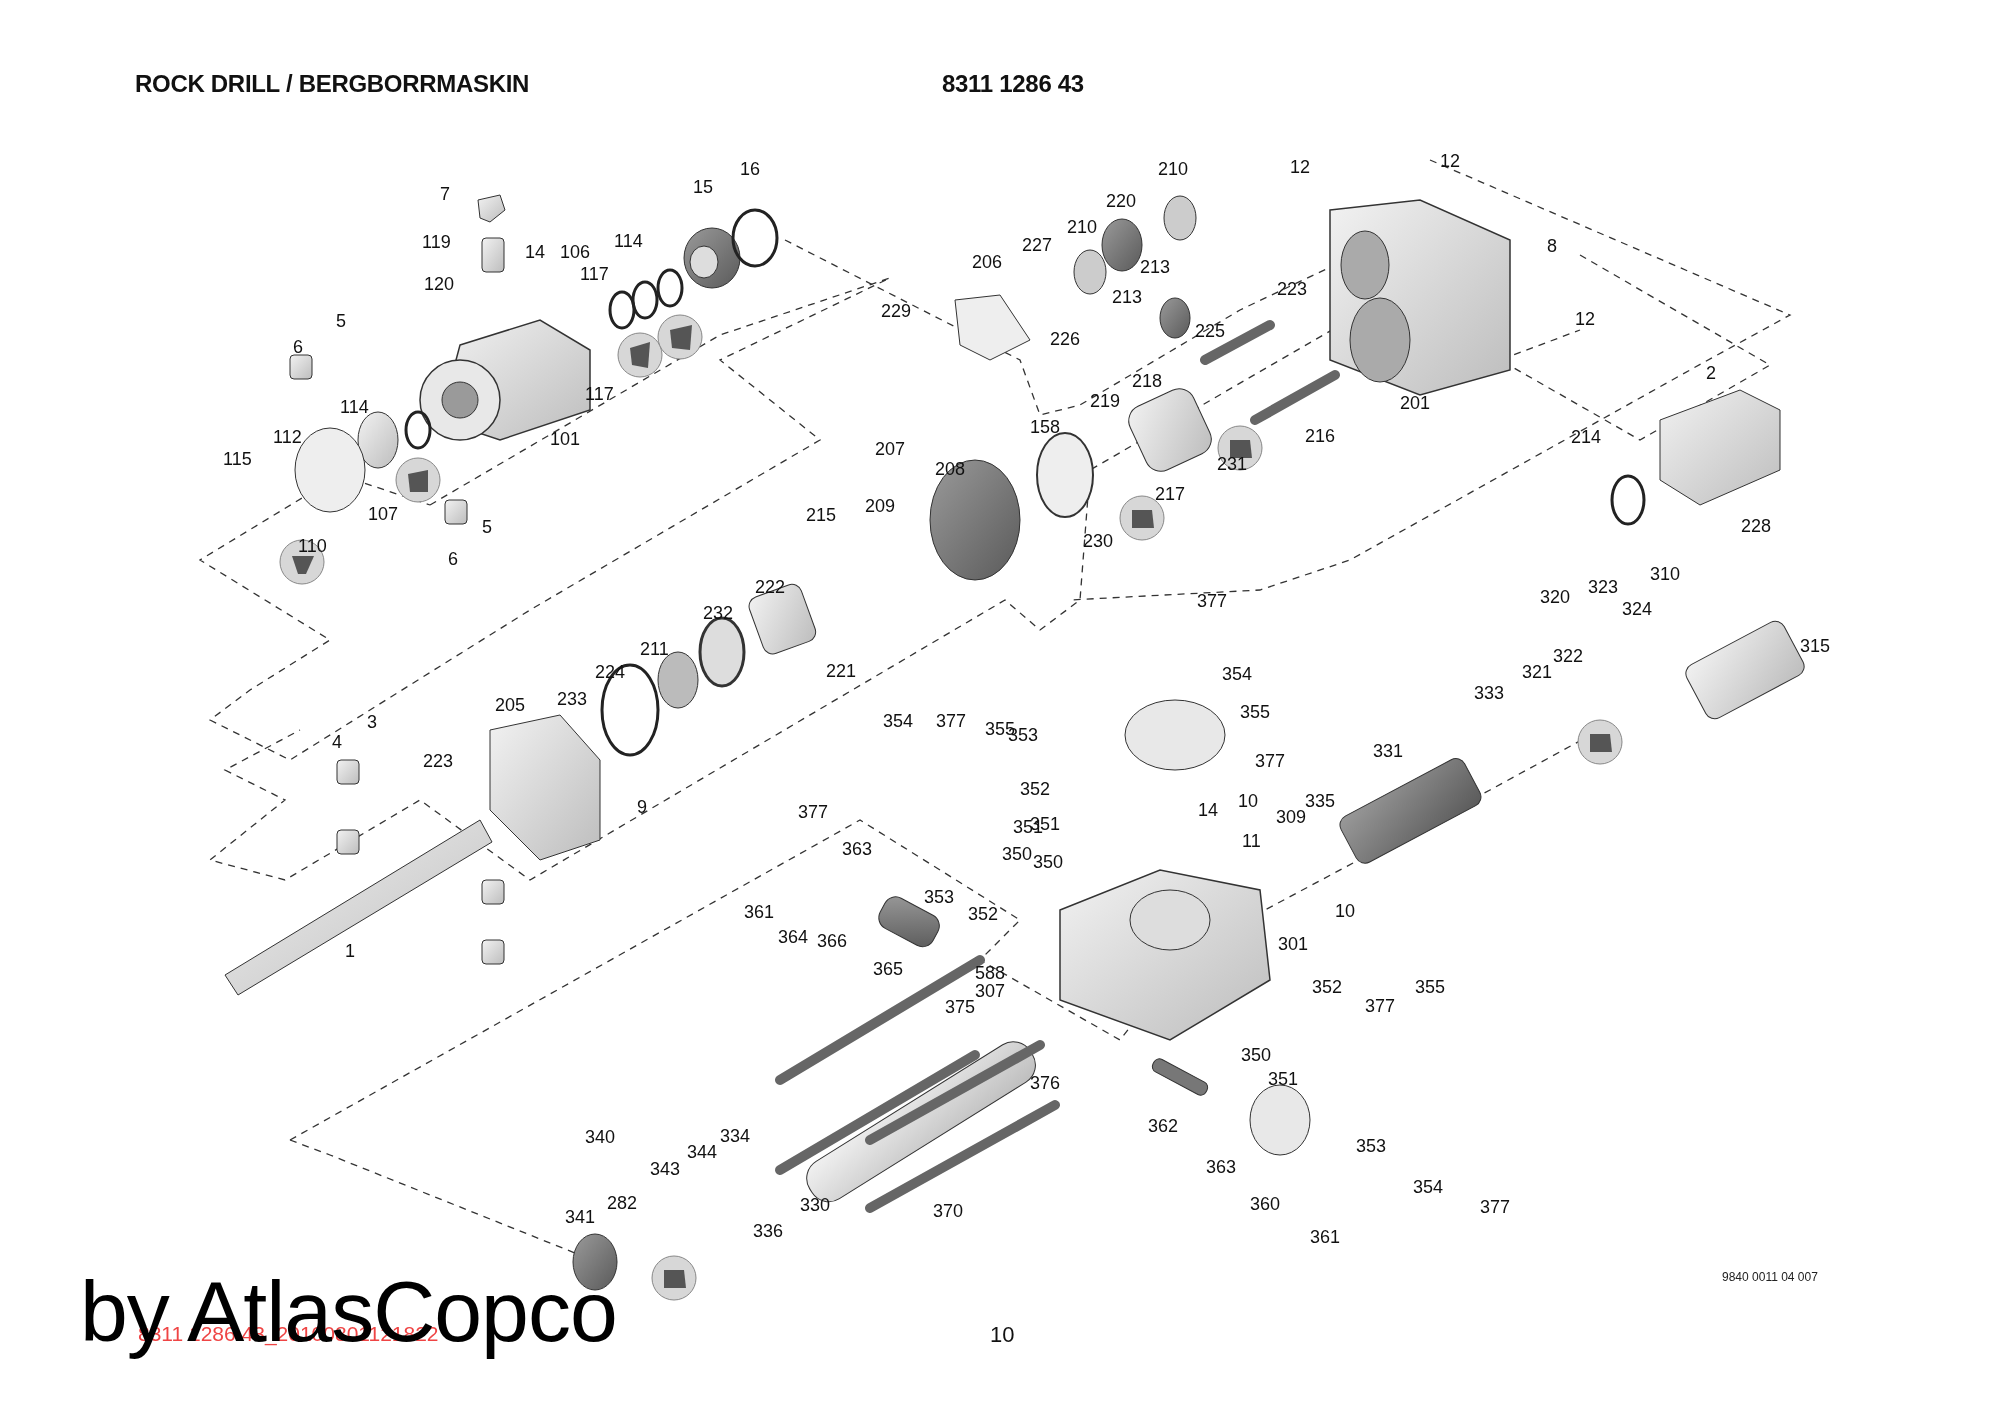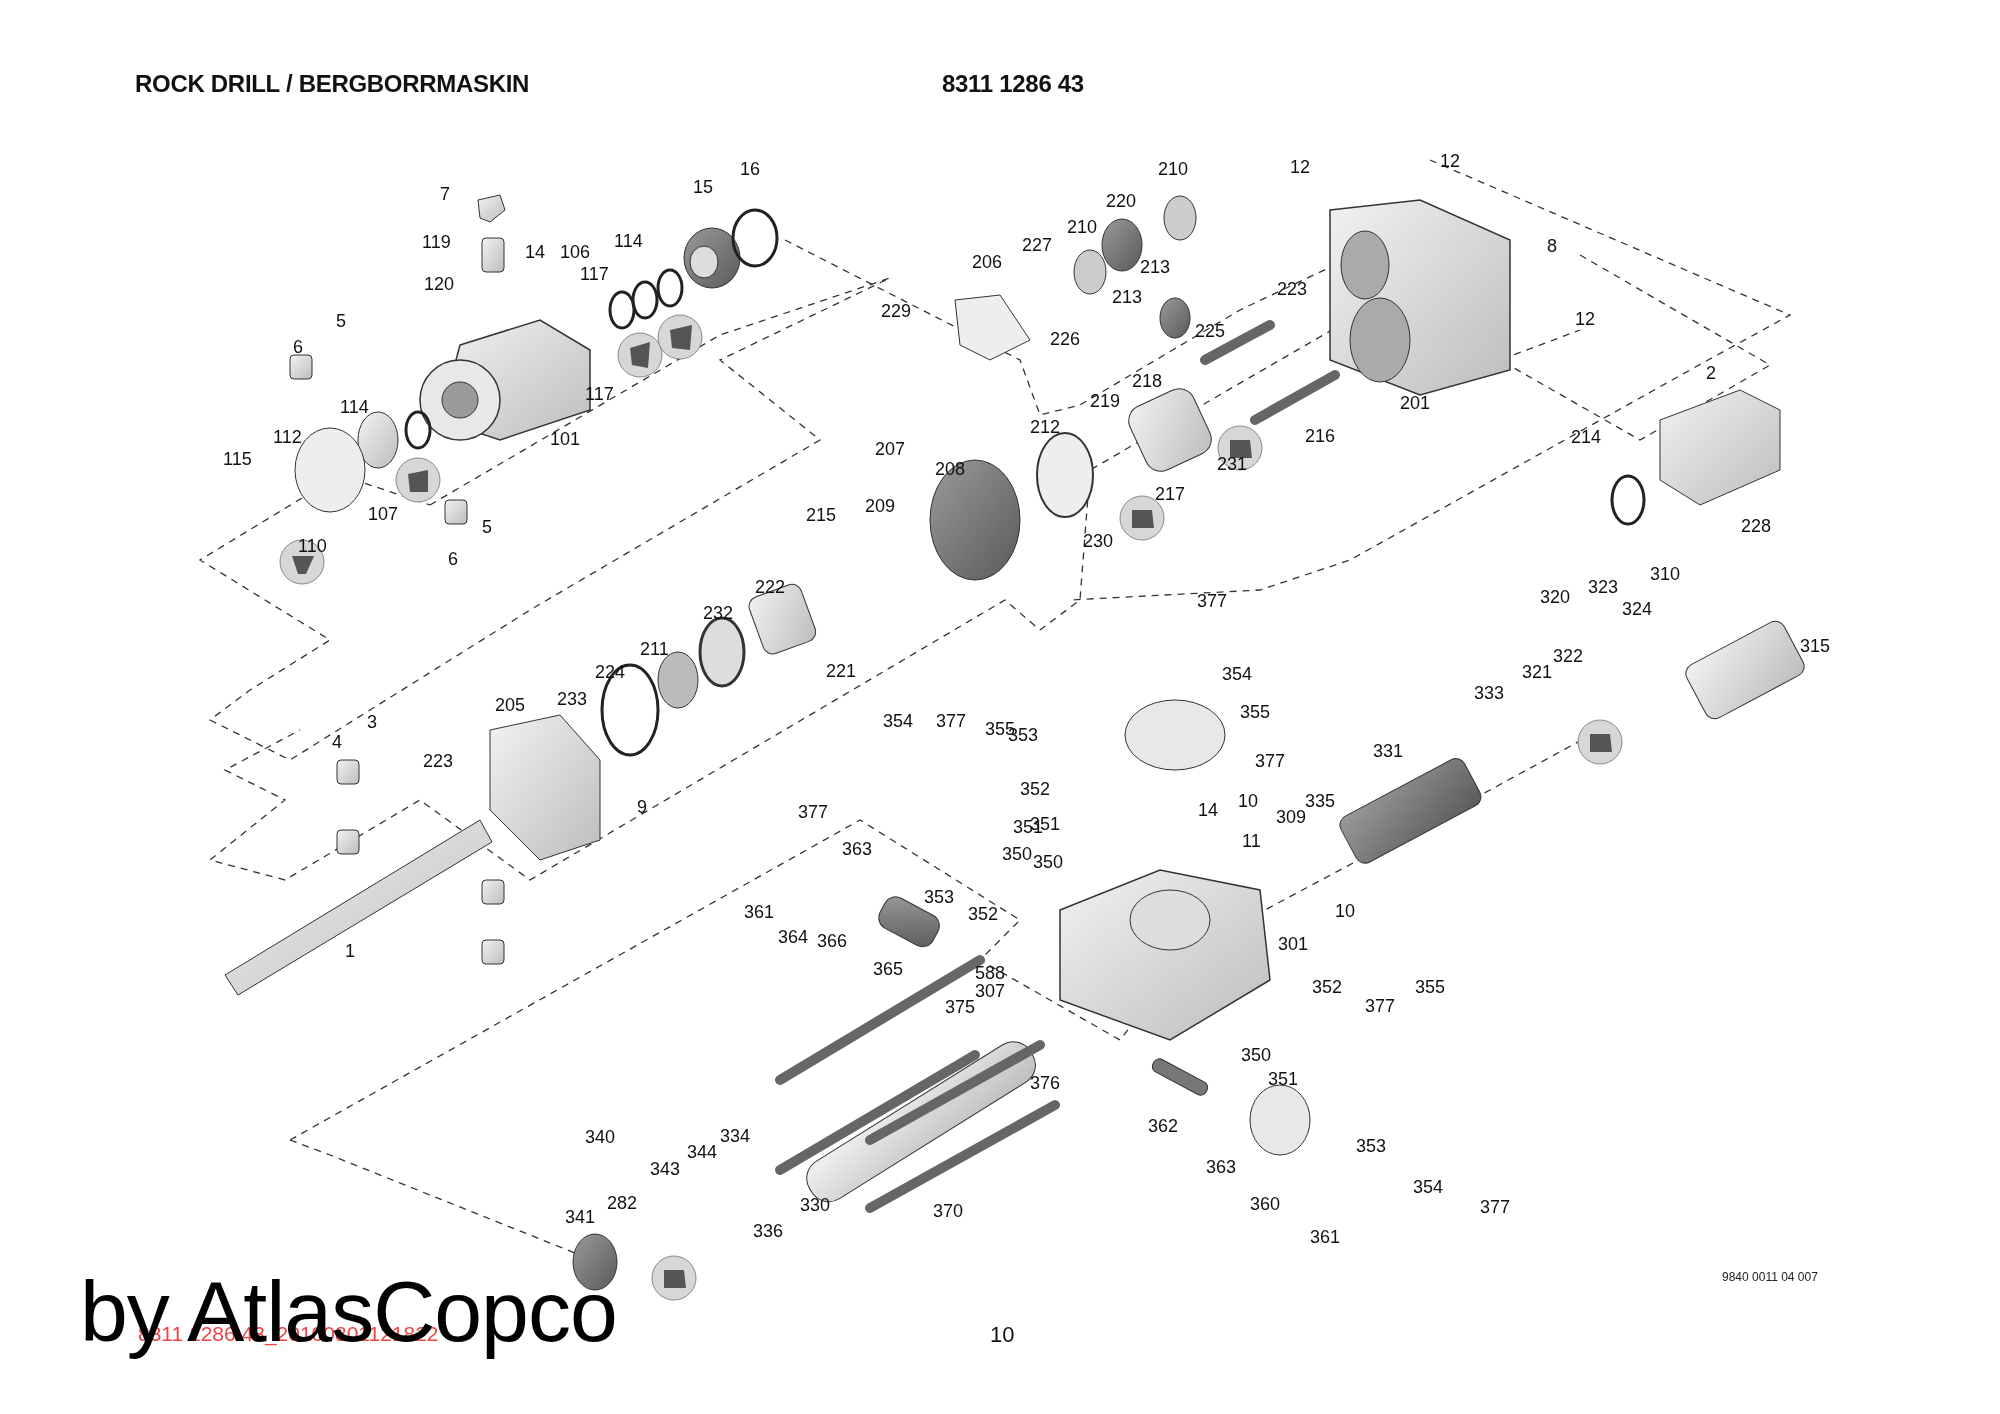--- a/index.html
+++ b/index.html
@@ -224,21 +224,21 @@
 <div class="lbl" style="left:1132px;top:372px">218</div>
 <div class="lbl" style="left:1090px;top:392px">219</div>
 <div class="lbl" style="left:1290px;top:158px">12</div>
 <div class="lbl" style="left:1440px;top:152px">12</div>
 <div class="lbl" style="left:1575px;top:310px">12</div>
 <div class="lbl" style="left:1547px;top:237px">8</div>
 <div class="lbl" style="left:1277px;top:280px">223</div>
 <div class="lbl" style="left:1400px;top:394px">201</div>
 <div class="lbl" style="left:1305px;top:427px">216</div>
 <div class="lbl" style="left:1217px;top:455px">231</div>
-<div class="lbl" style="left:1030px;top:418px">212</div>
+<div class="lbl" style="left:1030px;top:418px">158</div>
 <div class="lbl" style="left:1155px;top:485px">217</div>
 <div class="lbl" style="left:1083px;top:532px">230</div>
 <div class="lbl" style="left:875px;top:440px">207</div>
 <div class="lbl" style="left:935px;top:460px">208</div>
 <div class="lbl" style="left:865px;top:497px">209</div>
 <div class="lbl" style="left:806px;top:506px">215</div>
 <div class="lbl" style="left:1706px;top:364px">2</div>
 <div class="lbl" style="left:1571px;top:428px">214</div>
 <div class="lbl" style="left:1741px;top:517px">228</div>
 <div class="lbl" style="left:755px;top:578px">222</div>

